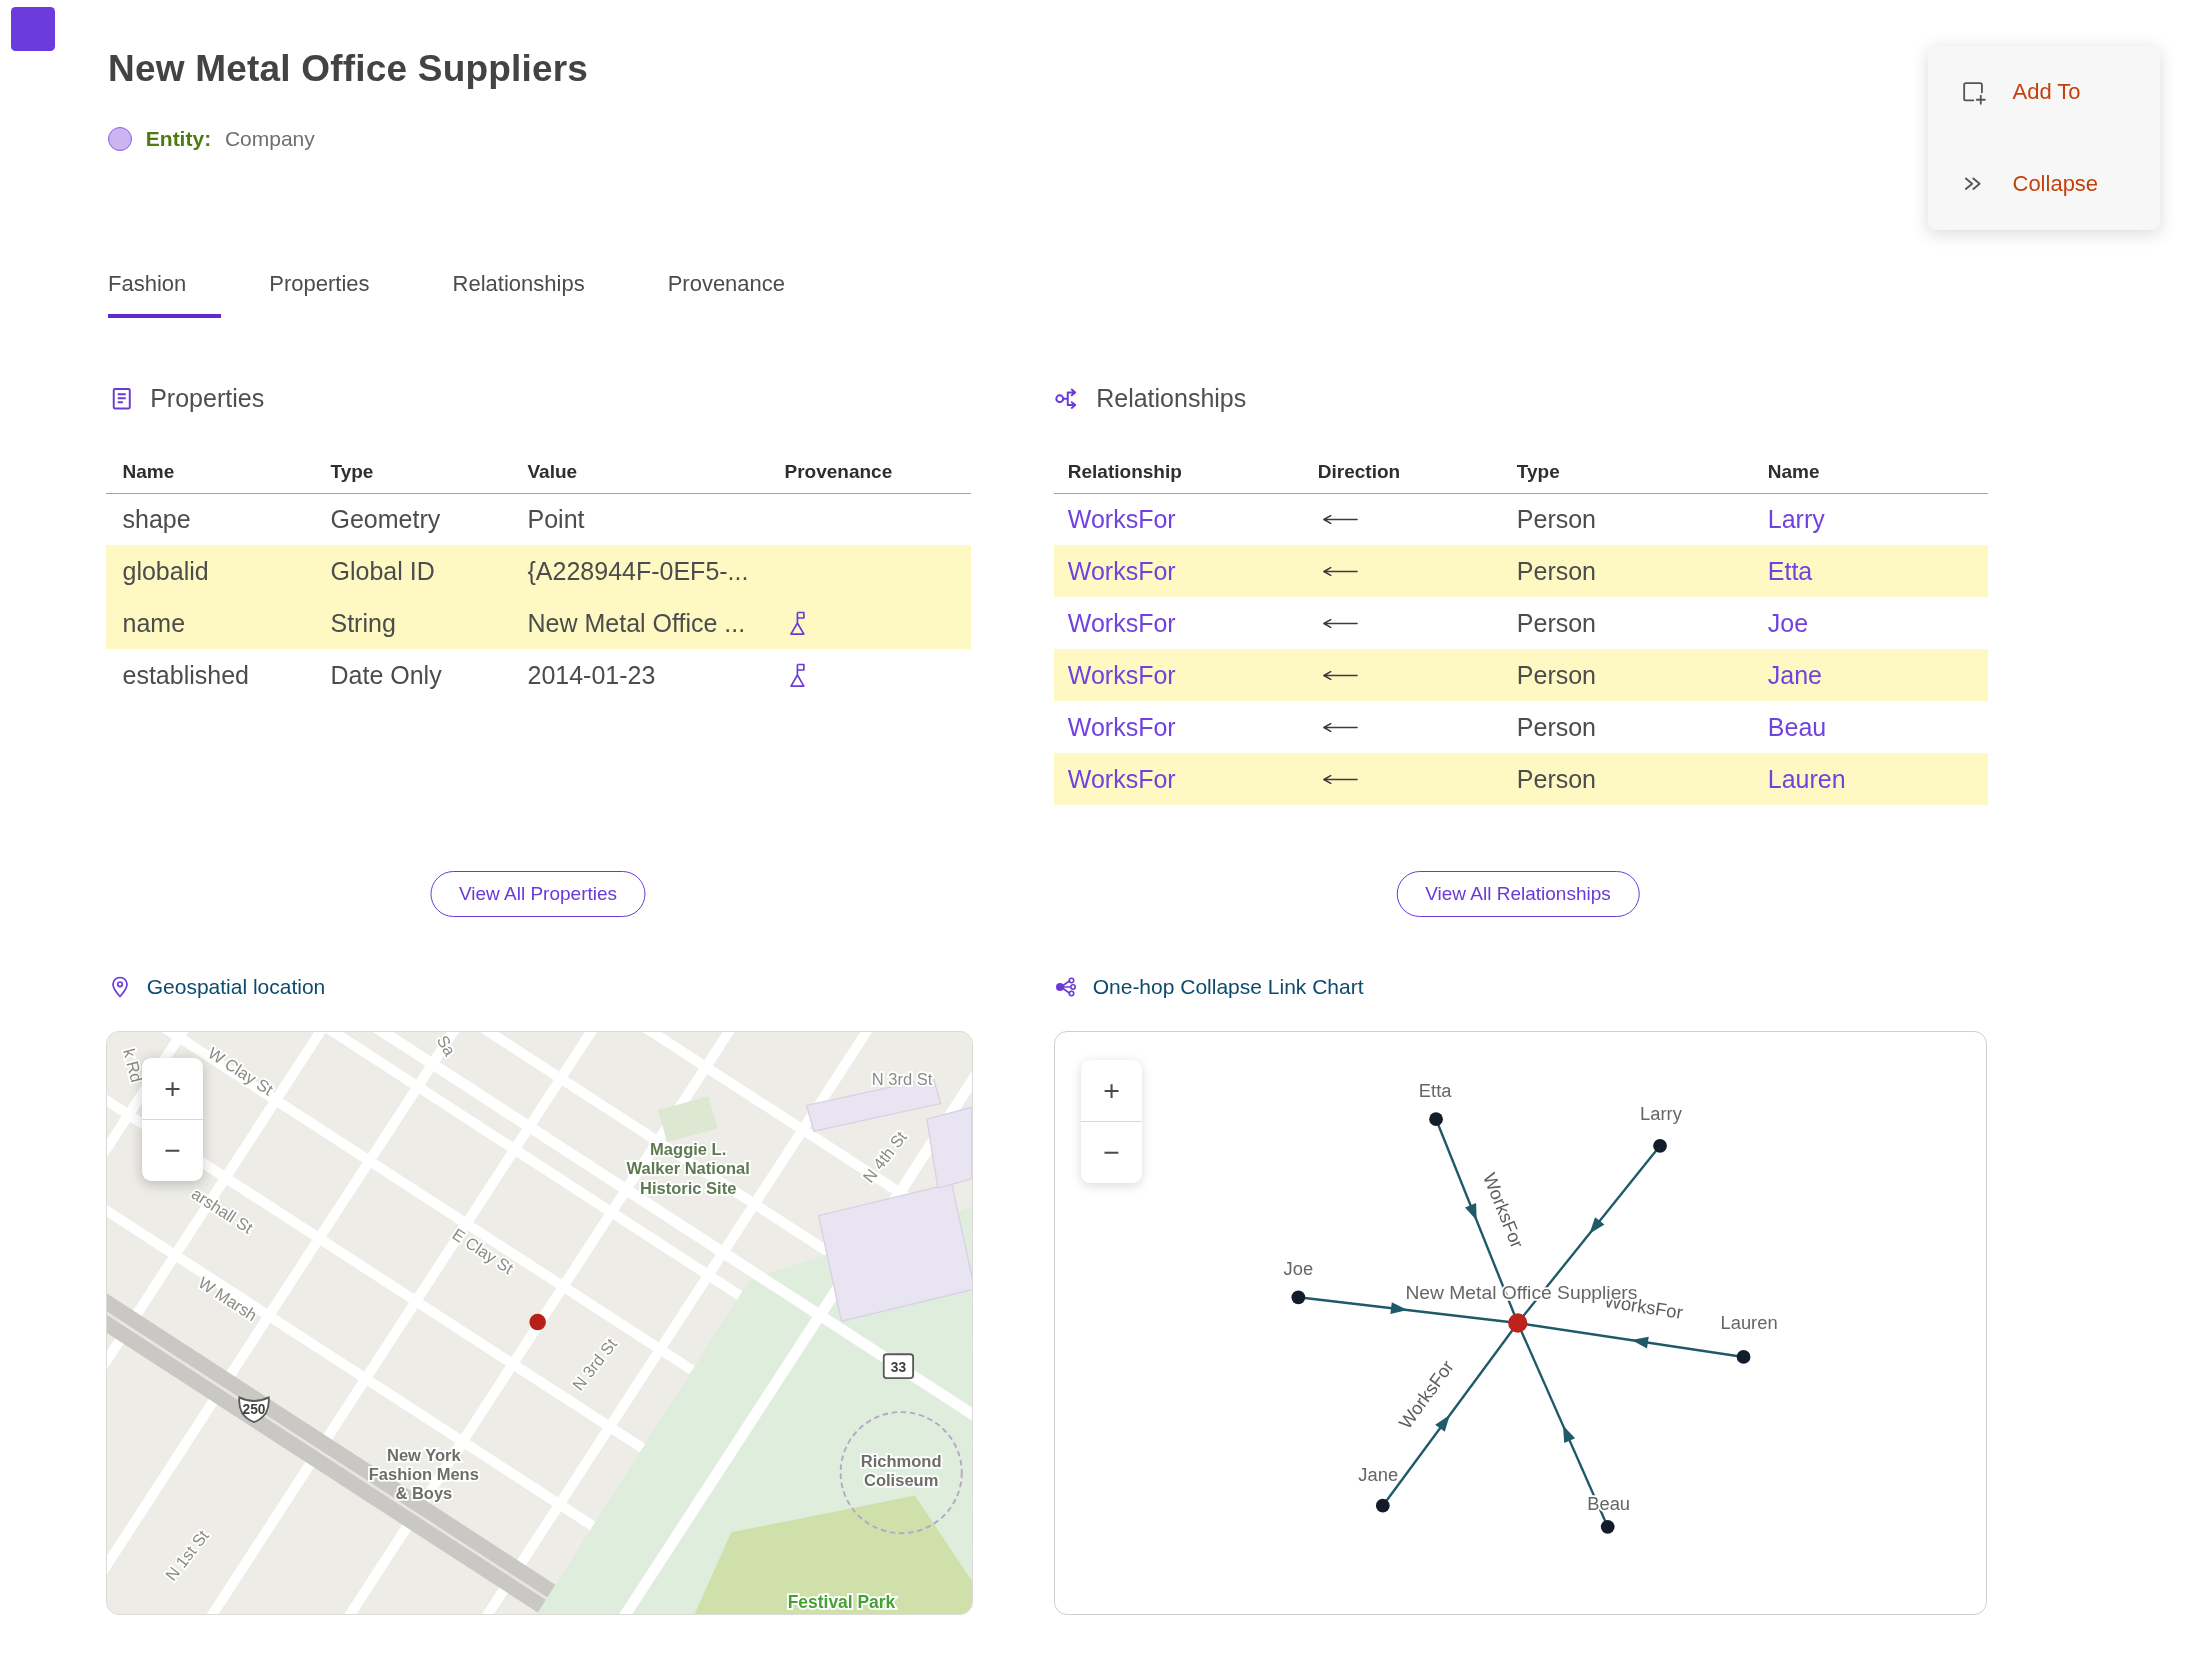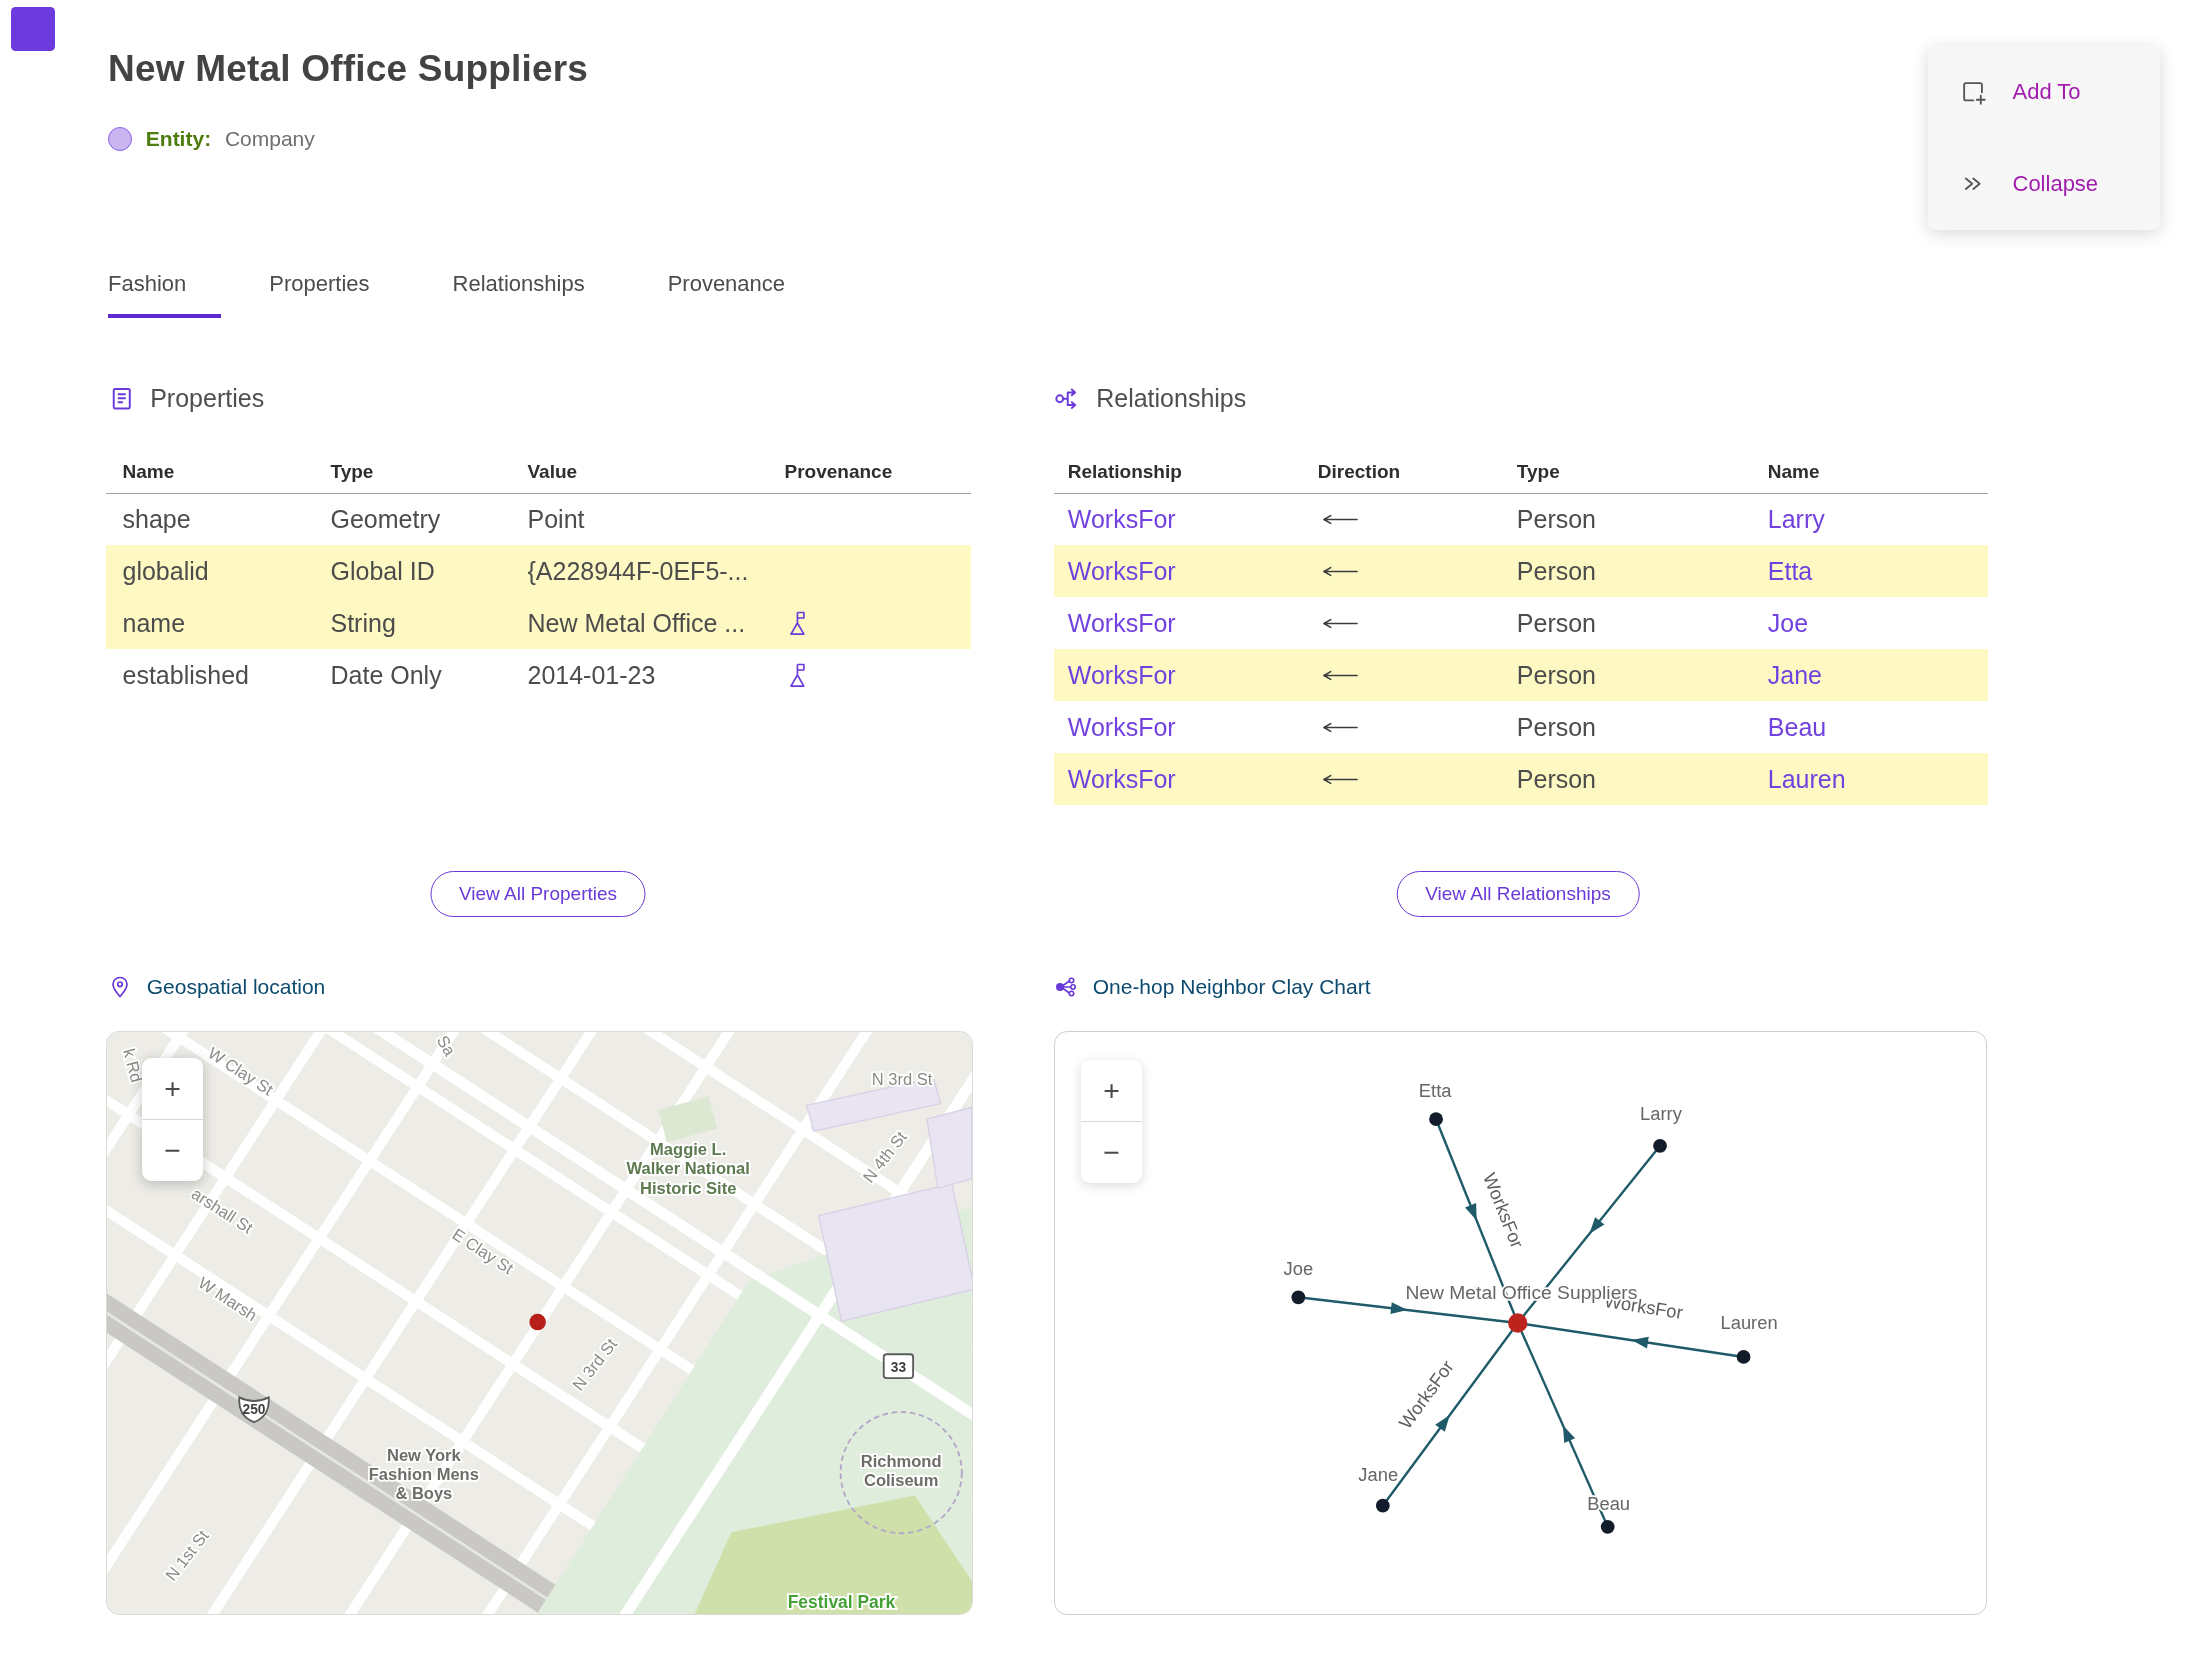--- a/index.html
+++ b/index.html
@@ -11,21 +11,21 @@
   
   .title{left:108px;top:48px;font-size:37px;font-weight:700;color:#434343;letter-spacing:0.2px;}
   .entityrow{left:108px;top:127px;display:flex;align-items:center;gap:13.8px;font-size:21px;}
   .ecircle{width:22px;height:22px;border-radius:50%;background:#cab5f1;border:1.8px solid #8a61e6;display:inline-block;}
   .elabel{font-weight:700;color:#4d7c0f;}
   .evalue{color:#6e6e6e;}
   
   .actions{left:1928px;top:46px;width:232px;height:184px;background:#f7f7f7;border-radius:7.3px;
            box-shadow:0 3.7px 16.5px rgba(0,0,0,.15);}
   .arow{height:92px;display:flex;align-items:center;padding-left:31px;gap:26px;cursor:pointer;}
-  .arow span.alabel{font-size:22px;color:#a21caf;}
+  .arow span.alabel{font-size:22px;color:#c2410c;}
   
   .tabs{left:108px;top:260px;display:flex;}
   .tab{font-size:22px;color:#4c4c4c;padding:11px 35px 16.5px 0;margin-right:48px;cursor:pointer;border-bottom:4.6px solid transparent;}
   .tab.active{border-bottom-color:#5e2bd0;}
   
   .sechead{display:flex;align-items:center;gap:14.7px;}
   .sechead .st1{font-size:25px;color:#4f4f4f;}
   .sechead .st2{font-size:21px;color:#0c4a6e;}
   
   .thead{display:grid;height:43px;align-items:center;font-size:19px;font-weight:700;color:#2e2e2e;
@@ -334,21 +334,21 @@
     <svg width="24" height="24" viewBox="0 0 24 24">
       <g stroke="#6a3ad9" stroke-width="1.6" fill="none">
         <path d="M7 12 L16 5.5 M7 12 H17 M7 12 L16 18.5"></path>
         <circle cx="17.5" cy="5.5" r="2.2"></circle>
           <circle cx="19" cy="12" r="2.2"></circle>
           <circle cx="17.5" cy="18.5" r="2.2"></circle>
       </g>
       <circle cx="6" cy="12" r="4" fill="#6a3ad9"></circle>
     </svg>
   </span>
-  <span class="st2">One-hop Neighbor Clay Chart</span>
+  <span class="st2">One-hop Collapse Link Chart</span>
 </div>
 
 <div class="abs chartcard">
   <svg id="chartsvg" width="931" height="582" viewBox="0 0 1014 634">
     <g id="chartg">
         <line x1="415" y1="95" x2="504" y2="317" stroke="#1e5a68" stroke-width="2.6"></line>
         <line x1="659" y1="124" x2="504" y2="317" stroke="#1e5a68" stroke-width="2.6"></line>
         <line x1="265" y1="289" x2="504" y2="317" stroke="#1e5a68" stroke-width="2.6"></line>
         <line x1="750" y1="354" x2="504" y2="317" stroke="#1e5a68" stroke-width="2.6"></line>
         <line x1="357" y1="516" x2="504" y2="317" stroke="#1e5a68" stroke-width="2.6"></line>

